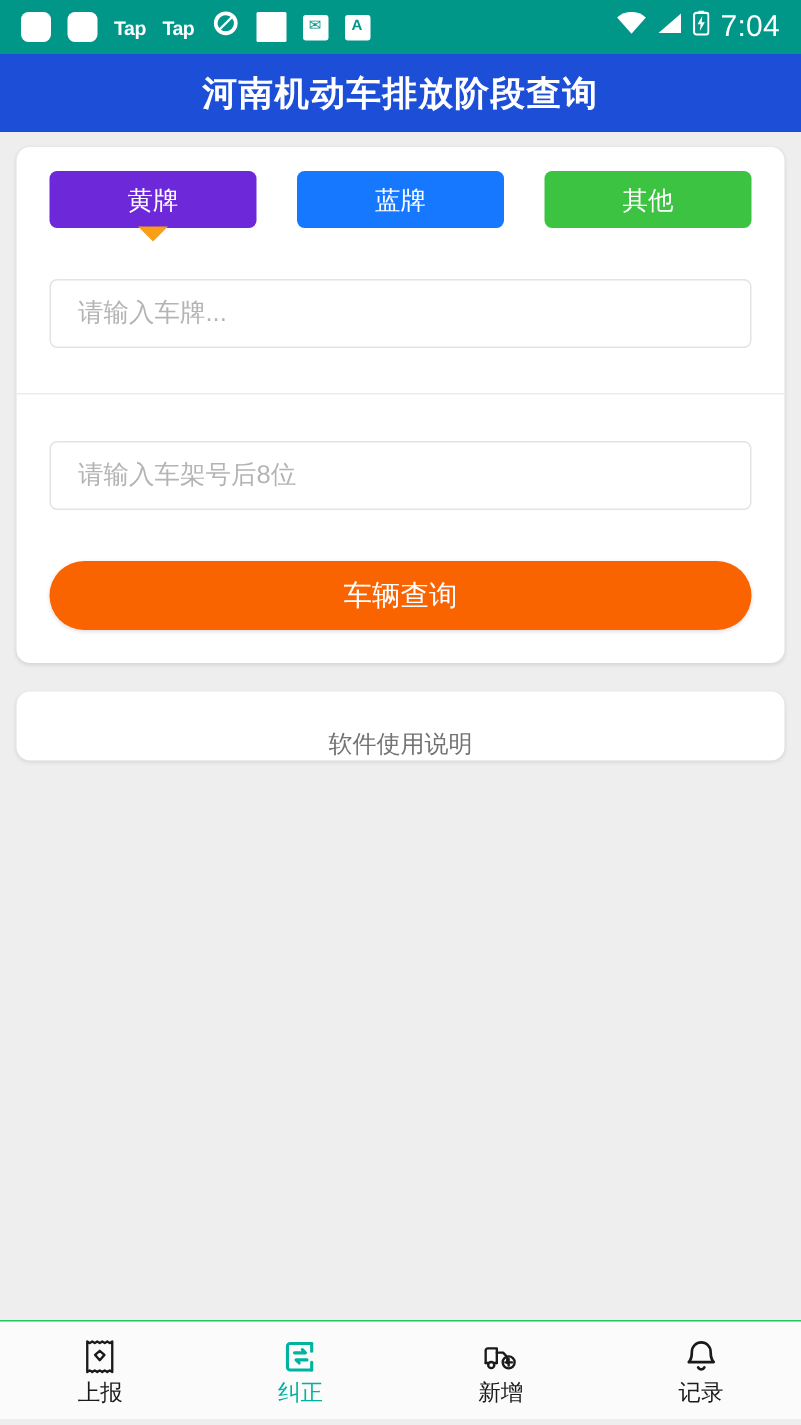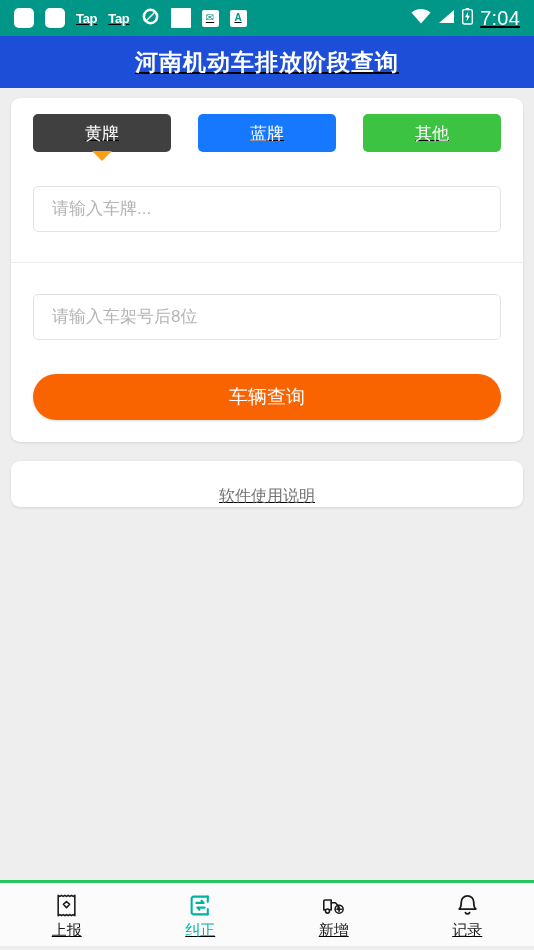--- a/index.html
+++ b/index.html
@@ -16,21 +16,20 @@
     -webkit-font-smoothing: antialiased;
   }
 
   .phone {
     position: relative;
     width: 534px;
     height: 946px;
     background: #efeeee;
     display: flex;
     flex-direction: column;
-    text-decoration: underline;
   }
 
   
   .status-bar {
     height: 36px;
     background: #009688;
     display: flex;
     align-items: center;
     padding: 0 14px;
     flex: none;
@@ -125,21 +124,21 @@
     height: 38px;
     border-radius: 5px;
     display: flex;
     align-items: center;
     justify-content: center;
     color: #ffffff;
     font-size: 17px;
     cursor: pointer;
     user-select: none;
   }
-  .tab.yellow { background: #404040; }
+  .tab.yellow { background: #6d28d9; }
   .tab.blue   { background: #1677ff; }
   .tab.green  { background: #3dc342; }
   .tab.active::after {
     content: "";
     position: absolute;
     bottom: -9px;
     left: 50%;
     transform: translateX(-50%);
     width: 0;
     height: 0;
@@ -195,21 +194,21 @@
   .help-text {
     color: #737373;
     font-size: 16px;
   }
 
   
   .bottom-nav {
     flex: none;
     height: 66px;
     background: #fbfbfb;
-    border-top: 3px solid #22c55e;
+    border-top: 1px solid #22c55e;
     display: flex;
     align-items: center;
   }
   .nav-item {
     flex: 1;
     display: flex;
     flex-direction: column;
     align-items: center;
     justify-content: center;
     gap: 4px;

